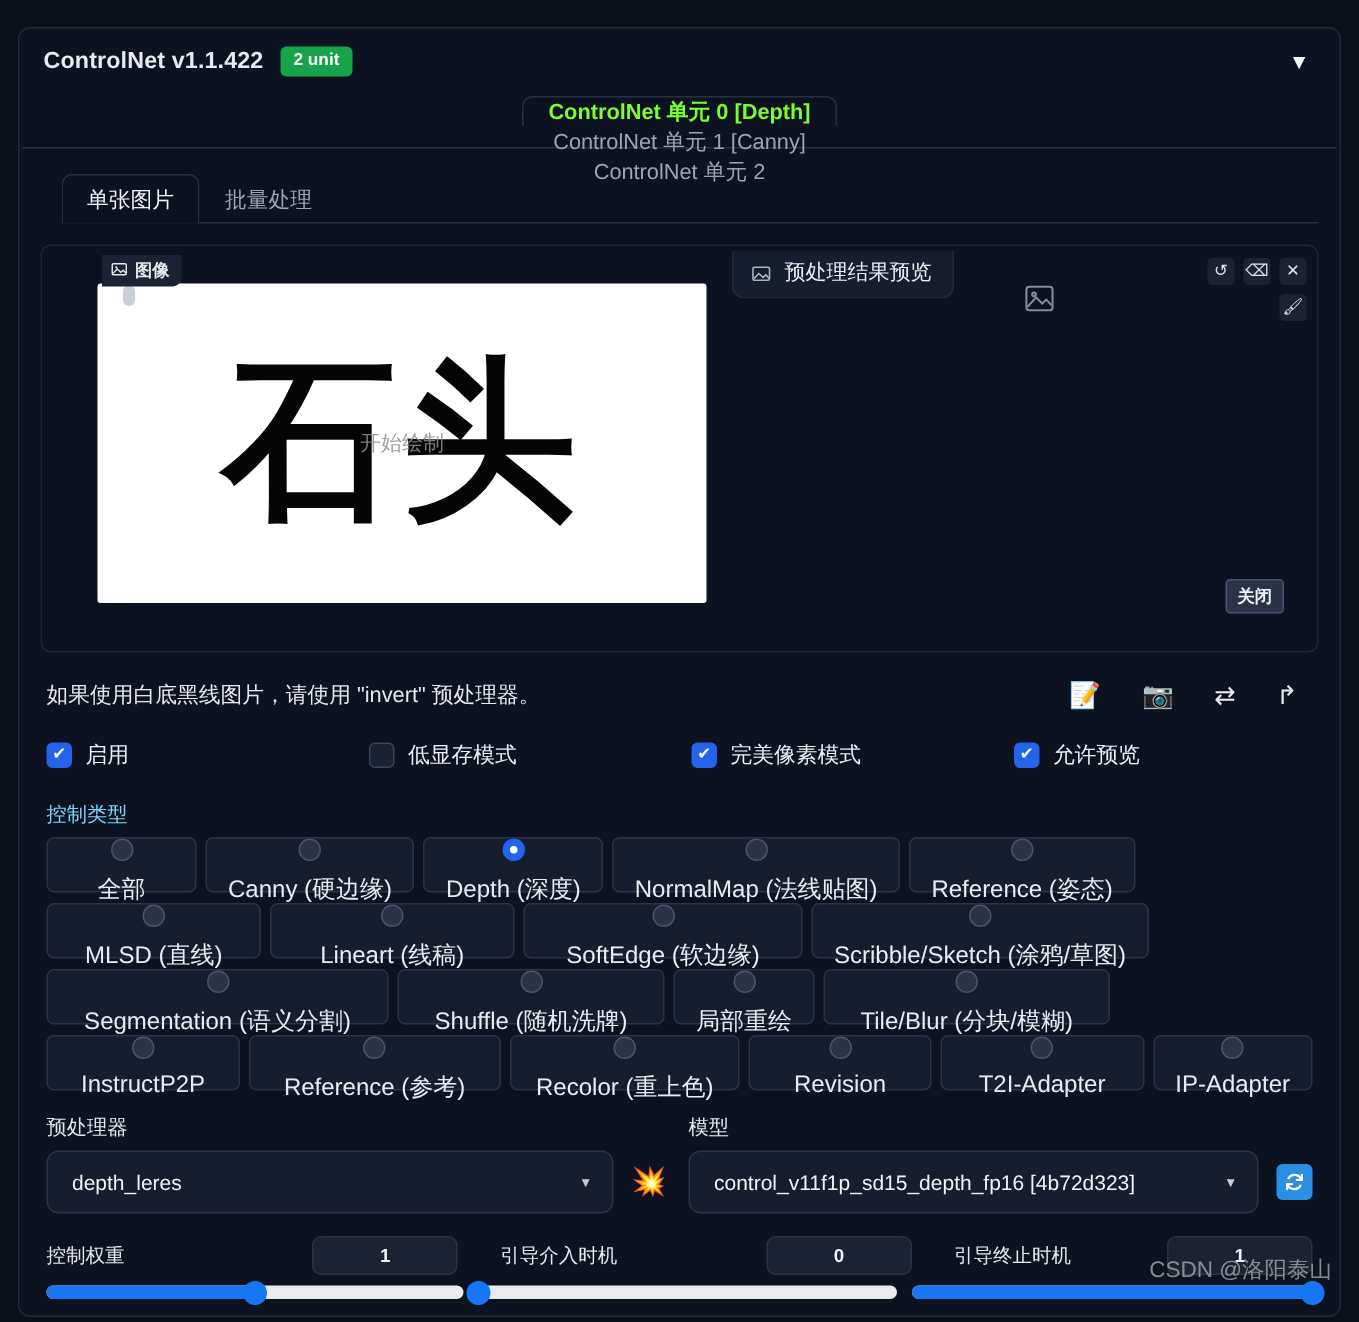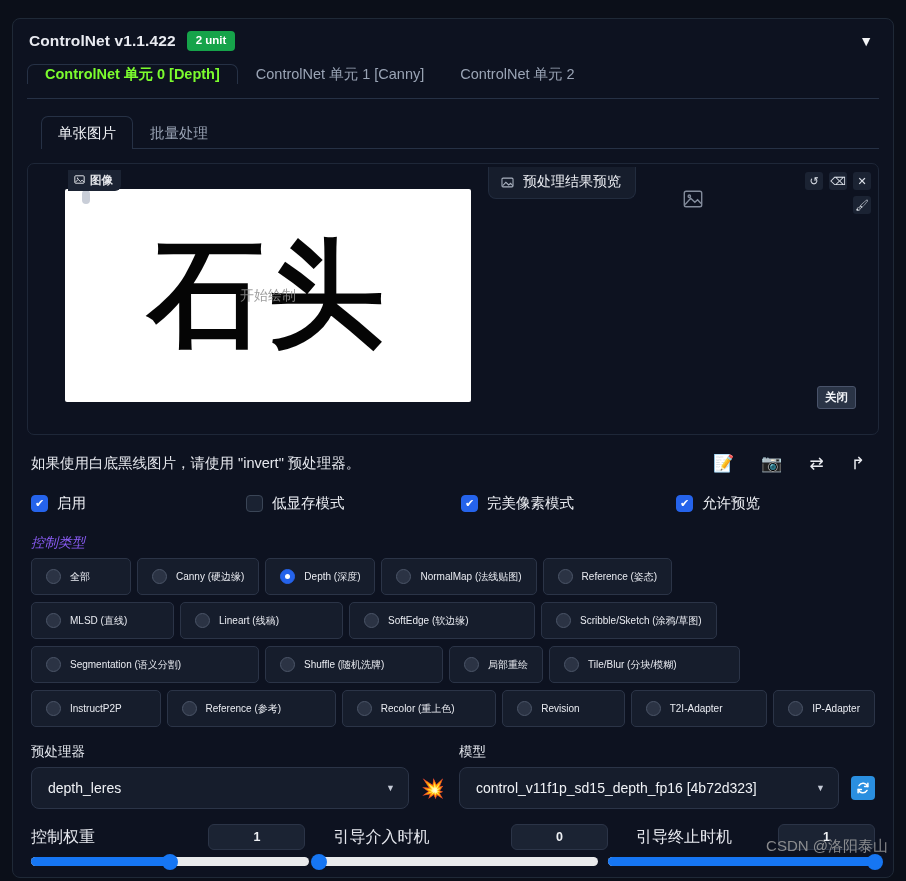--- a/index.html
+++ b/index.html
@@ -47,25 +47,26 @@
   .collapse-arrow {
     margin-left: auto;
     color: #f3f4f6;
     font-size: 14px;
     line-height: 1;
     padding: 4px 6px;
   }
   
   .tabs-row {
     position: relative;
-    margin: 0 14px;
+    margin: 0 2px;
     height: 36px;
     border-bottom: 1px solid #263145;
     display: flex;
-    align-items: flex-start;
+    align-items: center;
+    flex-direction: column;
   }
   .tab {
     display: flex; align-items: center;
     padding: 0 17px;
     font-size: 14.5px;
     color: #9aa4b5;
     cursor: pointer;
     border: 1px solid transparent;
     border-bottom: none;
     position: relative;
@@ -256,41 +257,41 @@
     border: 1px solid #3a4556;
     background: #1a2232;
     display: flex; align-items: center; justify-content: center;
     color: #fff; font-size: 11px; line-height: 1;
   }
   .box.on { background: #2563eb; border-color: #2563eb; }
   .chk-label { color: #eceef3; font-size: 14.5px; }
   
   .section-label {
     margin: 16px 0 6px 18px;
-    color: #8b5cf6;
+    color: #7dd3fc;
     font-size: 13.5px;
-    font-style: italic;
   }
   .radio-grid {
     margin: 0 18px;
     display: flex; flex-wrap: wrap;
     gap: 7px 0;
   }
   .radio-row { display: flex; width: 100%; gap: 6px; }
   .radio-item {
     display: flex; align-items: center; gap: 9px;
     border: 1px solid #2b3447;
     border-radius: 5px;
     background: #161d2c;
     padding: 0 14px;
     height: 37px;
-    font-size: 10px;
+    font-size: 16px;
     color: #e9ebf1;
     cursor: pointer;
     white-space: nowrap;
+    flex-direction: column;
   }
   .radio-dot {
     width: 15px; height: 15px;
     border-radius: 50%;
     border: 1px solid #4b5568;
     background: #2b3344;
     flex: 0 0 auto;
     position: relative;
   }
   .radio-item.sel .radio-dot {
@@ -329,21 +330,21 @@
     width: 24px; height: 24px;
     background: #2a8fe0;
     border-radius: 4px;
     display: flex; align-items: center; justify-content: center;
     color: #fff; font-size: 13px; line-height: 1;
     cursor: pointer;
   }
   
   .slider-area { margin: 14px 18px 0 18px; }
   .slider-heads { display: flex; align-items: center; height: 28px; }
-  .sl-label { color: #e6e8ee; font-size: 16px; }
+  .sl-label { color: #e6e8ee; font-size: 13px; }
   .num-box {
     background: #1b2333;
     border: 1px solid #2b3447;
     border-radius: 6px;
     height: 26px; width: 104px;
     display: flex; align-items: center; justify-content: center;
     color: #eef0f4; font-size: 12.5px; font-weight: 600;
   }
   .slider-tracks { display: flex; margin-top: 6px; gap: 10px; }
   .track {

